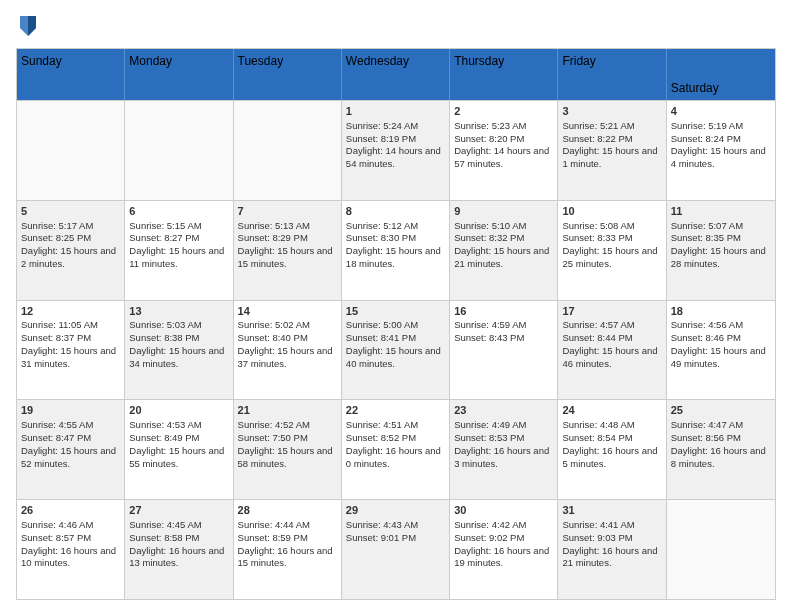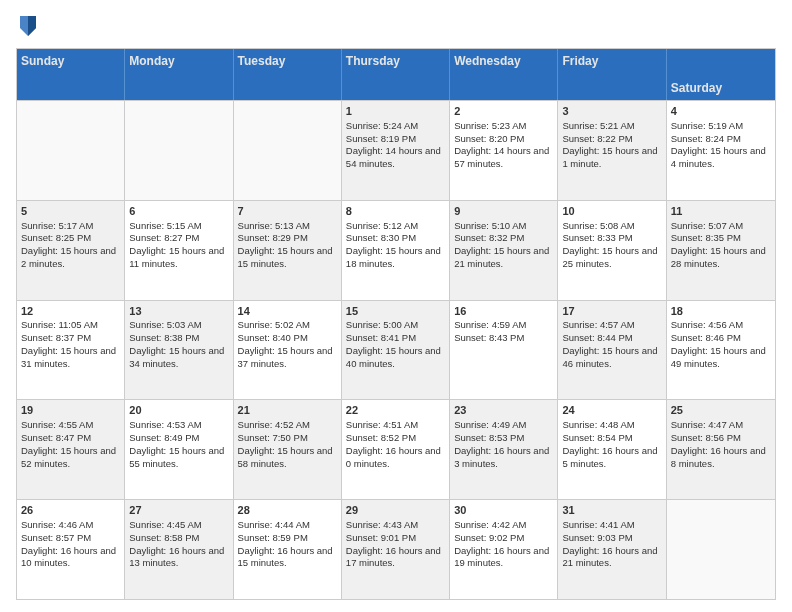--- a/index.html
+++ b/index.html
@@ -64,22 +64,22 @@
       display: flex;
       flex-direction: column;
       border: 1px solid #ccc;
     }
     .cal-header-row {
       display: grid;
       grid-template-columns: repeat(7, 1fr);
       background: #2a6ebd;
     }
     .cal-header-cell {
-      color: #e5e5e5;
-      font-weight: bold;
+      color: #000000;
+      font-weight: normal;
       font-size: 12px;
       padding: 5px 4px;
       text-align: left;
       border-right: 1px solid #5590d0;
     }
     .cal-header-cell:last-child { border-right: none; margin-top: 27px; }
     .cal-body {
       flex: 1;
       display: flex;
       flex-direction: column;
@@ -128,22 +128,22 @@
       <div class="month-title"></div>
       <div class="location-title"></div>
     </div>
   </div>
 
   <div class="calendar">
     <div class="cal-header-row">
     <div class="cal-header-cell">Sunday</div>
         <div class="cal-header-cell">Monday</div>
         <div class="cal-header-cell">Tuesday</div>
+        <div class="cal-header-cell">Wednesday</div>
         <div class="cal-header-cell">Thursday</div>
-        <div class="cal-header-cell">Wednesday</div>
         <div class="cal-header-cell">Friday</div>
         <div class="cal-header-cell">Saturday</div>
       </div>
     <div class="cal-body">
     <div class="cal-row">
           <div class="cal-cell empty"></div>
           <div class="cal-cell empty"></div>
           <div class="cal-cell empty"></div>
           <div class="cal-cell shaded"><span class="day-num">1</span><span>Sunrise: 5:24 AM</span><br><span>Sunset: 8:19 PM</span><br><span>Daylight: 14 hours and 54 minutes.</span></div>
           <div class="cal-cell"><span class="day-num">2</span><span>Sunrise: 5:23 AM</span><br><span>Sunset: 8:20 PM</span><br><span>Daylight: 14 hours and 57 minutes.</span></div>
@@ -174,20 +174,20 @@
           <div class="cal-cell shaded"><span class="day-num">21</span><span>Sunrise: 4:52 AM</span><br><span>Sunset: 7:50 PM</span><br><span>Daylight: 15 hours and 58 minutes.</span></div>
           <div class="cal-cell"><span class="day-num">22</span><span>Sunrise: 4:51 AM</span><br><span>Sunset: 8:52 PM</span><br><span>Daylight: 16 hours and 0 minutes.</span></div>
           <div class="cal-cell shaded"><span class="day-num">23</span><span>Sunrise: 4:49 AM</span><br><span>Sunset: 8:53 PM</span><br><span>Daylight: 16 hours and 3 minutes.</span></div>
           <div class="cal-cell"><span class="day-num">24</span><span>Sunrise: 4:48 AM</span><br><span>Sunset: 8:54 PM</span><br><span>Daylight: 16 hours and 5 minutes.</span></div>
           <div class="cal-cell shaded"><span class="day-num">25</span><span>Sunrise: 4:47 AM</span><br><span>Sunset: 8:56 PM</span><br><span>Daylight: 16 hours and 8 minutes.</span></div>
         </div>
         <div class="cal-row">
           <div class="cal-cell"><span class="day-num">26</span><span>Sunrise: 4:46 AM</span><br><span>Sunset: 8:57 PM</span><br><span>Daylight: 16 hours and 10 minutes.</span></div>
           <div class="cal-cell shaded"><span class="day-num">27</span><span>Sunrise: 4:45 AM</span><br><span>Sunset: 8:58 PM</span><br><span>Daylight: 16 hours and 13 minutes.</span></div>
           <div class="cal-cell"><span class="day-num">28</span><span>Sunrise: 4:44 AM</span><br><span>Sunset: 8:59 PM</span><br><span>Daylight: 16 hours and 15 minutes.</span></div>
-          <div class="cal-cell shaded"><span class="day-num">29</span><span>Sunrise: 4:43 AM</span><br><span>Sunset: 9:01 PM</span><br><span>Daylight: 16 hours and 17 minutes.</span></div>
+          <div class="cal-cell shaded"><span class="day-num">29</span><span>Sunrise: 4:43 AM</span><br><span>Sunset: 9:01 PM</span><br></div>
           <div class="cal-cell"><span class="day-num">30</span><span>Sunrise: 4:42 AM</span><br><span>Sunset: 9:02 PM</span><br><span>Daylight: 16 hours and 19 minutes.</span></div>
           <div class="cal-cell shaded"><span class="day-num">31</span><span>Sunrise: 4:41 AM</span><br><span>Sunset: 9:03 PM</span><br><span>Daylight: 16 hours and 21 minutes.</span></div>
           <div class="cal-cell empty"></div>
         </div>
       </div>
   </div>
 </div>
 
 </body></html>

